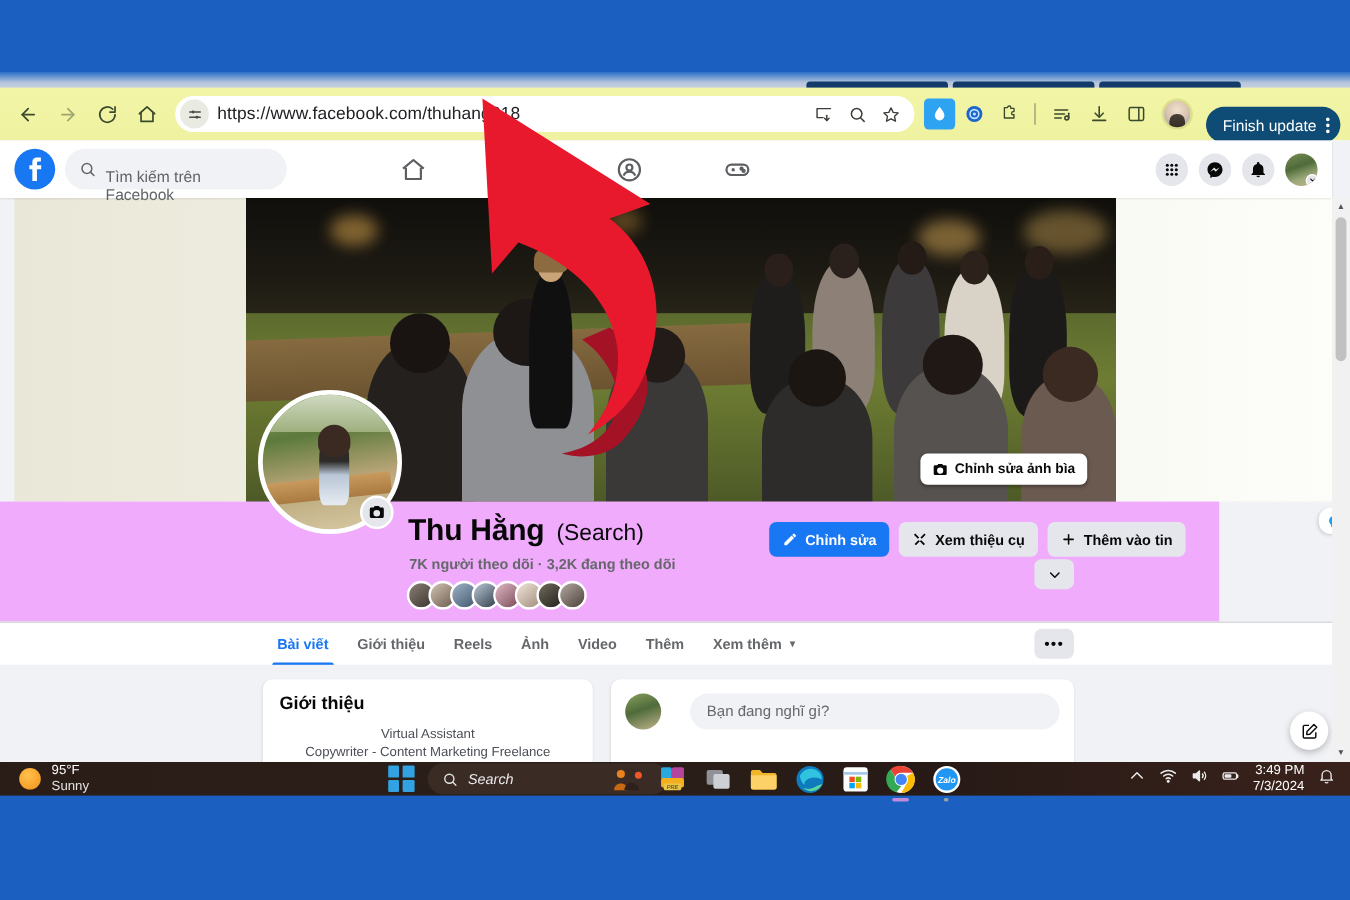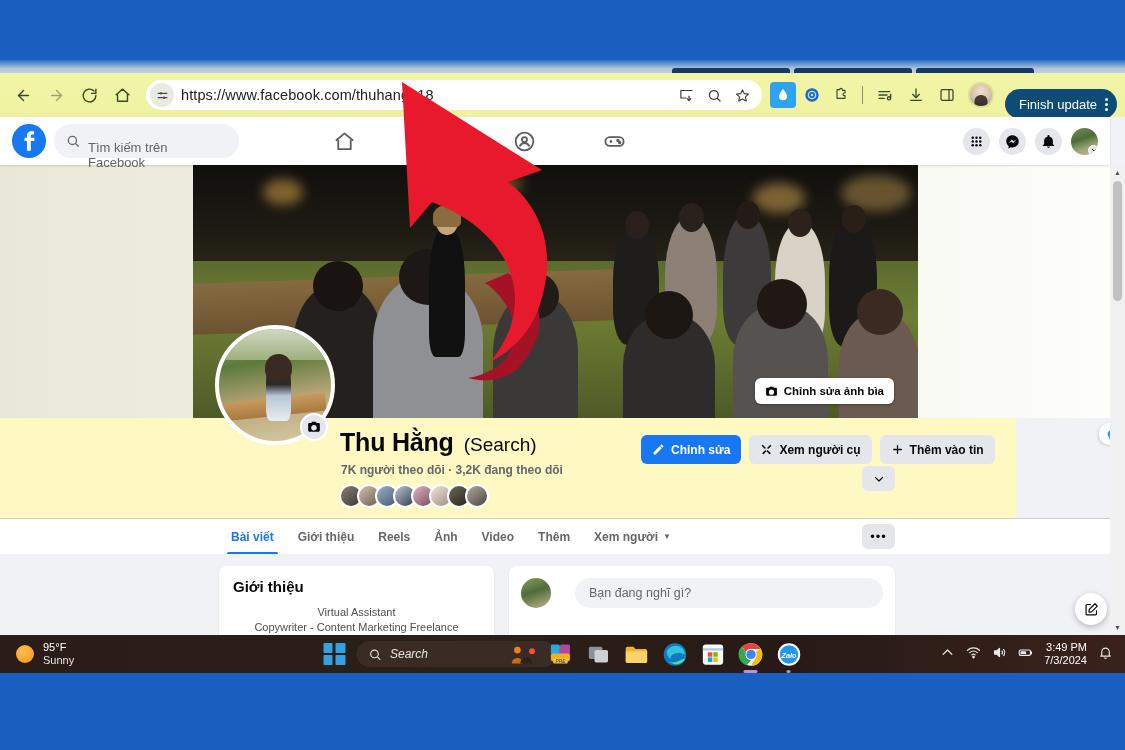--- a/index.html
+++ b/index.html
@@ -104,21 +104,21 @@
   .circ-btn svg { width:15px; height:15px; }
   .me-avatar { width:27px; height:27px; border-radius:50%; position:relative;
      background: linear-gradient(160deg,#7a8f55 0%, #4f6b3a 40%, #9aa878 70%, #c8b48e 100%);
      overflow:hidden; }
   .me-avatar .chev { position:absolute; right:-1px; bottom:-1px; width:11px; height:11px;
      background:#e4e6eb; border-radius:50%; display:flex; align-items:center;
      justify-content:center; border:1.5px solid #fff; }
   .me-avatar .chev svg { width:6px; height:6px; color:#111; }
 
   
-  .coverwrap { position:absolute; left:0; top:48px; width:1110px; height:253px;
+  .coverwrap { position:absolute; left:12px; top:48px; width:1110px; height:253px;
                background: linear-gradient(to right,#e9e8d8,#fdfdfa); }
   .cover {
     position:absolute; left:193px; top:0; width:725px; height:253px; overflow:hidden;
     background:#15130f;
   }
   .cover .scene { position:absolute; inset:0; }
   .cover .grass {
     position:absolute; left:0; top:38%; width:100%; height:62%;
     background: linear-gradient(to bottom,#5c6b2e 0%, #6e7d33 35%, #4e5a27 100%);
   }
@@ -136,21 +136,21 @@
   .head { position:absolute; border-radius:50%; }
   .edit-cover {
     position:absolute; right:24px; bottom:14px; height:26px; background:#fff;
     border-radius:6px; display:flex; align-items:center; gap:6px; padding:0 10px;
     font-size:11.5px; color:#080809; font-weight:bold;
     box-shadow:0 1px 3px rgba(0,0,0,.3);
   }
   .edit-cover svg { width:13px; height:13px; }
 
   
-  .profile { position:absolute; left:0; top:301px; width:1016px; height:100px; background:#fef9c3;padding-left:31px; }
+  .profile { position:absolute; left:0; top:301px; width:1016px; height:100px; background:#f0abfc;padding-left:31px; }
   .pfp {
     position:absolute; left:215px; top:-93px; width:120px; height:120px; border-radius:50%;
     border:4px solid #fff; overflow:hidden;
     background: linear-gradient(170deg,#8fa65e 0%,#5c7a3c 30%,#b9a578 62%,#d8cba6 100%);
   }
   .pfp .sky { position:absolute; left:0; top:0; width:100%; height:28%;
               background:linear-gradient(to bottom,#cfd9c0,#9fb07e); }
   .pfp .bench { position:absolute; left:4%; top:62%; width:92%; height:16%;
               background:linear-gradient(to bottom,#c99a5d,#a87a41); transform:rotate(-6deg); }
   .pfp .girl { position:absolute; left:42%; top:26%; width:22%; height:56%;
@@ -232,21 +232,21 @@
       display:flex; align-items:center; justify-content:center; color:#50555c; font-size:7px; }
   .scrollbar .up { top:0; } .scrollbar .down { bottom:0; }
   .scrollbar .thumb { position:absolute; left:3px; top:16px; width:9px; height:120px;
       background:#c1c1c1; border-radius:5px; }
 
   
   .arrow { position:absolute; left:390px; top:78px; width:190px; height:315px;
            z-index:20; pointer-events:none; }
 
   
-  .taskbar { position:absolute; left:0; top:635px; width:1125px; height:38px;
+  .taskbar { position:absolute; left:0; top:635px; width:1125px; height:28px;
      background: linear-gradient(to right,#2a1d18 0%, #2b1f19 45%, #271a16 70%, #3a221c 100%);
      display:flex; align-items:center; }
   .weather { display:flex; align-items:center; gap:9px; padding-left:16px; width:300px; }
   .sun { width:18px; height:18px; border-radius:50%;
      background: radial-gradient(circle at 40% 35%,#ffc24d,#f29018); flex:none; }
   .weather .t { line-height:1.15; }
   .weather .t .a { font-size:11px; color:#fff; }
   .weather .t .b { font-size:11px; color:#e4e4e4; }
   .tb-center { position:absolute; left:50%; transform:translateX(-50%);
                display:flex; align-items:center; gap:11px;font-style:italic; }
@@ -555,21 +555,21 @@
           <div class="btn primary">
             <svg viewBox="0 0 24 24" fill="#fff">
                 <path d="M3 17.2V21h3.8L17.9 9.9l-3.8-3.8zM20.7 7.1a1 1 0 0 0 0-1.4l-2.4-2.4a1 1 0 0 0-1.4 0l-1.8 1.8 3.8 3.8z"></path>
               </svg>
             <span>Chỉnh sửa</span>
           </div>
           <div class="btn sec">
             <svg viewBox="0 0 24 24" fill="#080809">
                 <path d="M5 3l6 6-2 2-6-6zm14 0l-6 6 2 2 6-6zM12 11l8 8-2 2-8-8zm0 0l-8 8 2 2 8-8z"></path>
               </svg>
-            <span>Xem người cụ</span>
+            <span>Xem thiệu cụ</span>
           </div>
           <div class="btn sec">
             <svg viewBox="0 0 24 24" fill="none" stroke="#080809" stroke-width="2.4" stroke-linecap="round">
                 <line x1="12" y1="5" x2="12" y2="19"></line>
                 <line x1="5" y1="12" x2="19" y2="12"></line>
               </svg>
             <span>Thêm vào tin</span>
           </div>
         </div>
         <div class="btn more">
@@ -592,21 +592,21 @@
         <div class="tab">
             <span>Ảnh</span>
           </div>
         <div class="tab">
             <span>Video</span>
           </div>
         <div class="tab">
             <span>Thêm</span>
           </div>
         <div class="tab">
-          <span>Xem người</span>
+          <span>Xem thêm</span>
           <span class="caret">▼</span>
         </div>
         <div class="tabs-more">
           <span>•••</span>
         </div>
       </div>
 
       <div class="feed">
         <div class="card-intro">
           <h3>Giới thiệu</h3>

